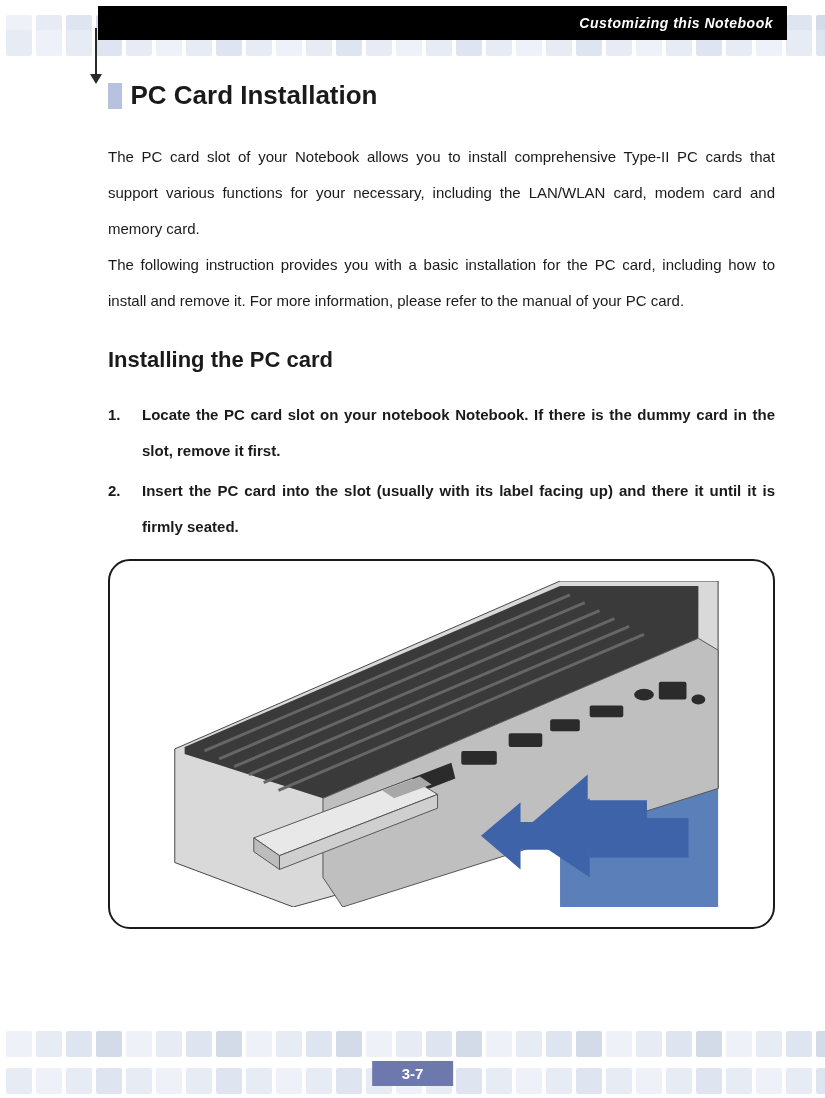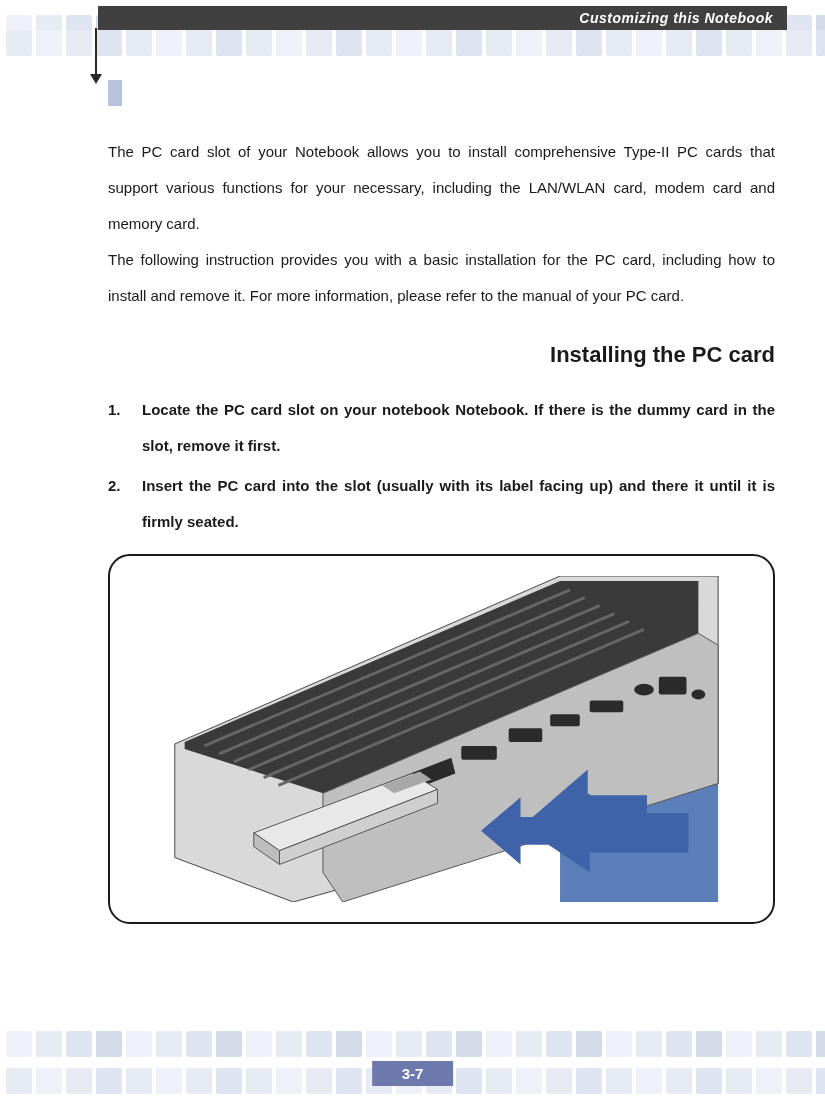--- a/index.html
+++ b/index.html
@@ -43,22 +43,22 @@
     padding-left: 6px;
     overflow: hidden;
   }
   .top-row2 { top: 30px; }
   .bottom-row2 { bottom: 0px; }
   .header-bar {
     position: absolute;
     top: 6px;
     left: 98px;
     right: 38px;
-    height: 24px;
-    background: #404040;
+    height: 34px;
+    background: #000000;
     color: #fff;
     font-style: italic;
     font-weight: bold;
     font-size: 14px;
     display: flex;
     align-items: center;
     justify-content: flex-end;
     padding-right: 14px;
     letter-spacing: 0.5px;
   }
@@ -106,21 +106,20 @@
     margin-top: 28px;
     font-size: 15px;
     line-height: 2.4;
     text-align: justify;
     color: #1a1a1a;
   }
   h2.subhead {
     margin-top: 28px;
     font-size: 22px;
     font-weight: bold;
-    text-align: right;
   }
   ol.steps {
     margin-top: 24px;
     padding-left: 0;
     list-style: none;
     counter-reset: step;
     font-size: 15px;
     line-height: 2.4;
   }
   ol.steps li {
@@ -229,20 +228,21 @@
 
 <div class="header-bar">
   <span>Customizing this Notebook</span>
 </div>
 
 <div class="vline"></div>
 
 <div class="content">
   <div>
     <span class="bullet-sq"></span>
+    <h1 class="title">PC Card Installation</h1>
   </div>
 
   <p class="intro">The PC card slot of your Notebook allows you to install comprehensive Type-II PC cards that support various functions for your necessary, including the LAN/WLAN card, modem card and memory card.</p>
   <p class="intro" style="margin-top:0;">The following instruction provides you with a basic installation for the PC card, including how to install and remove it.   For more information, please refer to the manual of your PC card.</p>
 
   <h2 class="subhead">Installing the PC card</h2>
 
   <ol class="steps">
     <li>Locate the PC card slot on your notebook Notebook.   If there is the dummy card in the slot, remove it first.</li>
     <li>Insert the PC card into the slot (usually with its label facing up) and there it until it is firmly seated.</li>

